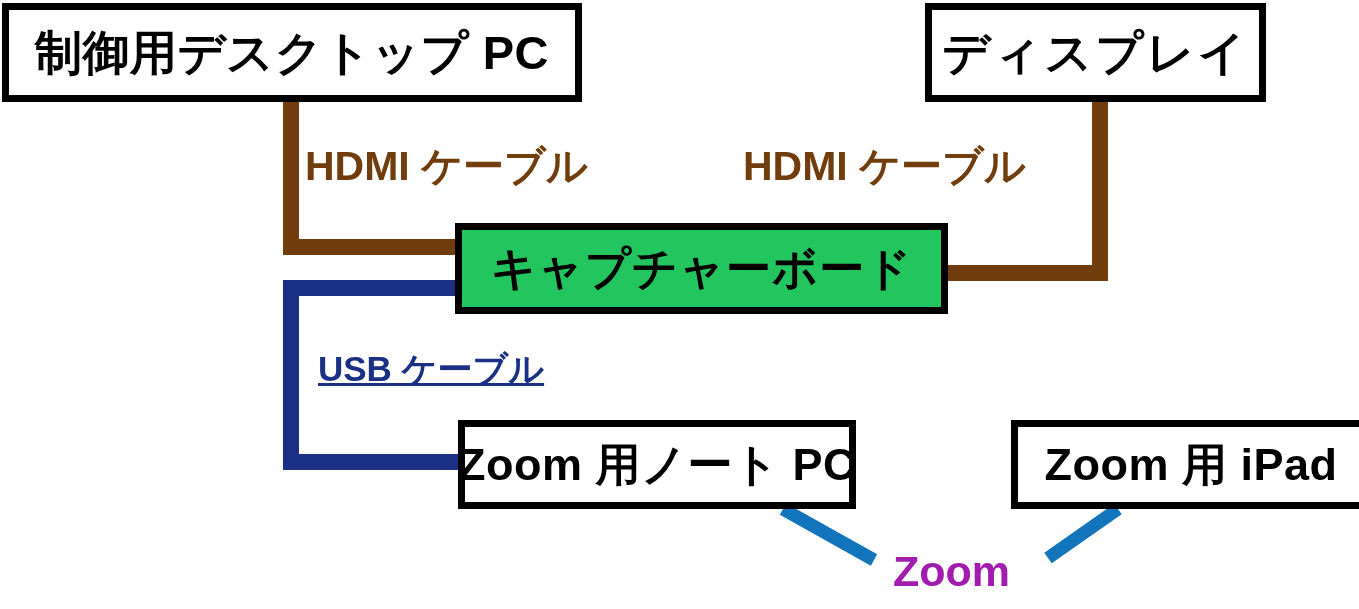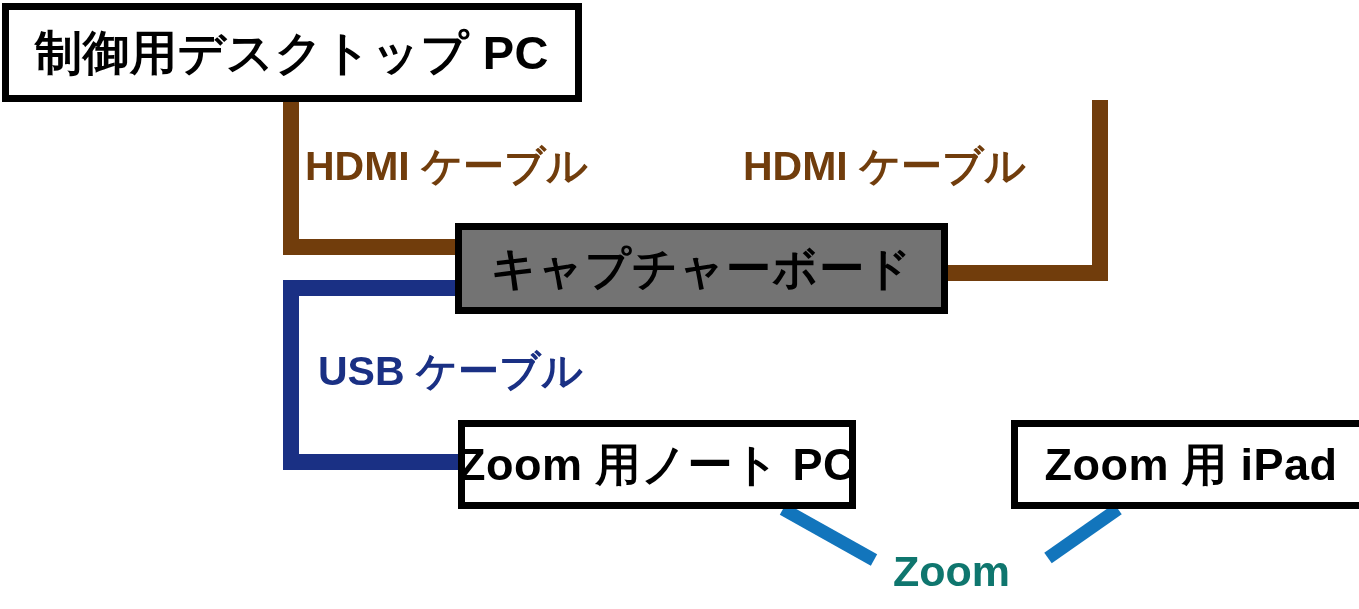--- a/index.html
+++ b/index.html
@@ -37,21 +37,21 @@
     z-index: 5;
   }
   .node .node-label {
     font-weight: bold;
     color: #000000;
     white-space: nowrap;
     line-height: 1;
     letter-spacing: 0.5px;
   }
   .node.highlight {
-    background: #737373;
+    background: #22c55e;
   }
   
   #node-control-pc {
     left: 2px;  top: 3px;  width: 580px;  height: 99px;
   }
   #node-control-pc .node-label { font-size: 47px; }
 
   #node-display {
     left: 925px; top: 3px;  width: 341px; height: 99px;
   }
@@ -85,27 +85,28 @@
     font-size: 41px;
     color: #713D0C;
   }
   #label-hdmi-right {
     left: 743px; top: 146px;
     font-size: 41px;
     color: #713D0C;
   }
   #label-usb {
     left: 318px; top: 351px;
-    font-size: 41px;
+    font-size: 35px;
     color: #1A3084;
+    text-decoration: underline;
   }
   #label-zoom {
     left: 893px; top: 550px;
     font-size: 43px;
-    color: #0f766e;
+    color: #a21caf;
   }
 </style>
 </head>
 <body>
 
 <div id="diagram">
 
   <svg id="wires" viewBox="0 0 1359 609" xmlns="http://www.w3.org/2000/svg">
 
     <path d="M 291 100 L 291 247 L 462 247" fill="none" stroke="#713D0C" stroke-width="16" stroke-linecap="butt" stroke-linejoin="miter"></path>
@@ -116,20 +117,23 @@
 
     <line x1="783" y1="509" x2="874" y2="560" stroke="#1275BC" stroke-width="13" stroke-linecap="butt"></line>
 
     <line x1="1118" y1="509" x2="1048" y2="558" stroke="#1275BC" stroke-width="13" stroke-linecap="butt"></line>
   </svg>
 
   <div class="node" id="node-control-pc">
     <span class="node-label">制御用デスクトップ PC</span>
   </div>
 
+  <div class="node" id="node-display">
+    <span class="node-label">ディスプレイ</span>
+  </div>
 
   <div class="node highlight" id="node-capture-board">
     <span class="node-label">キャプチャーボード</span>
   </div>
 
   <div class="node" id="node-zoom-laptop">
     <span class="node-label">Zoom 用ノート PC</span>
   </div>
 
   <div class="node" id="node-zoom-ipad">

